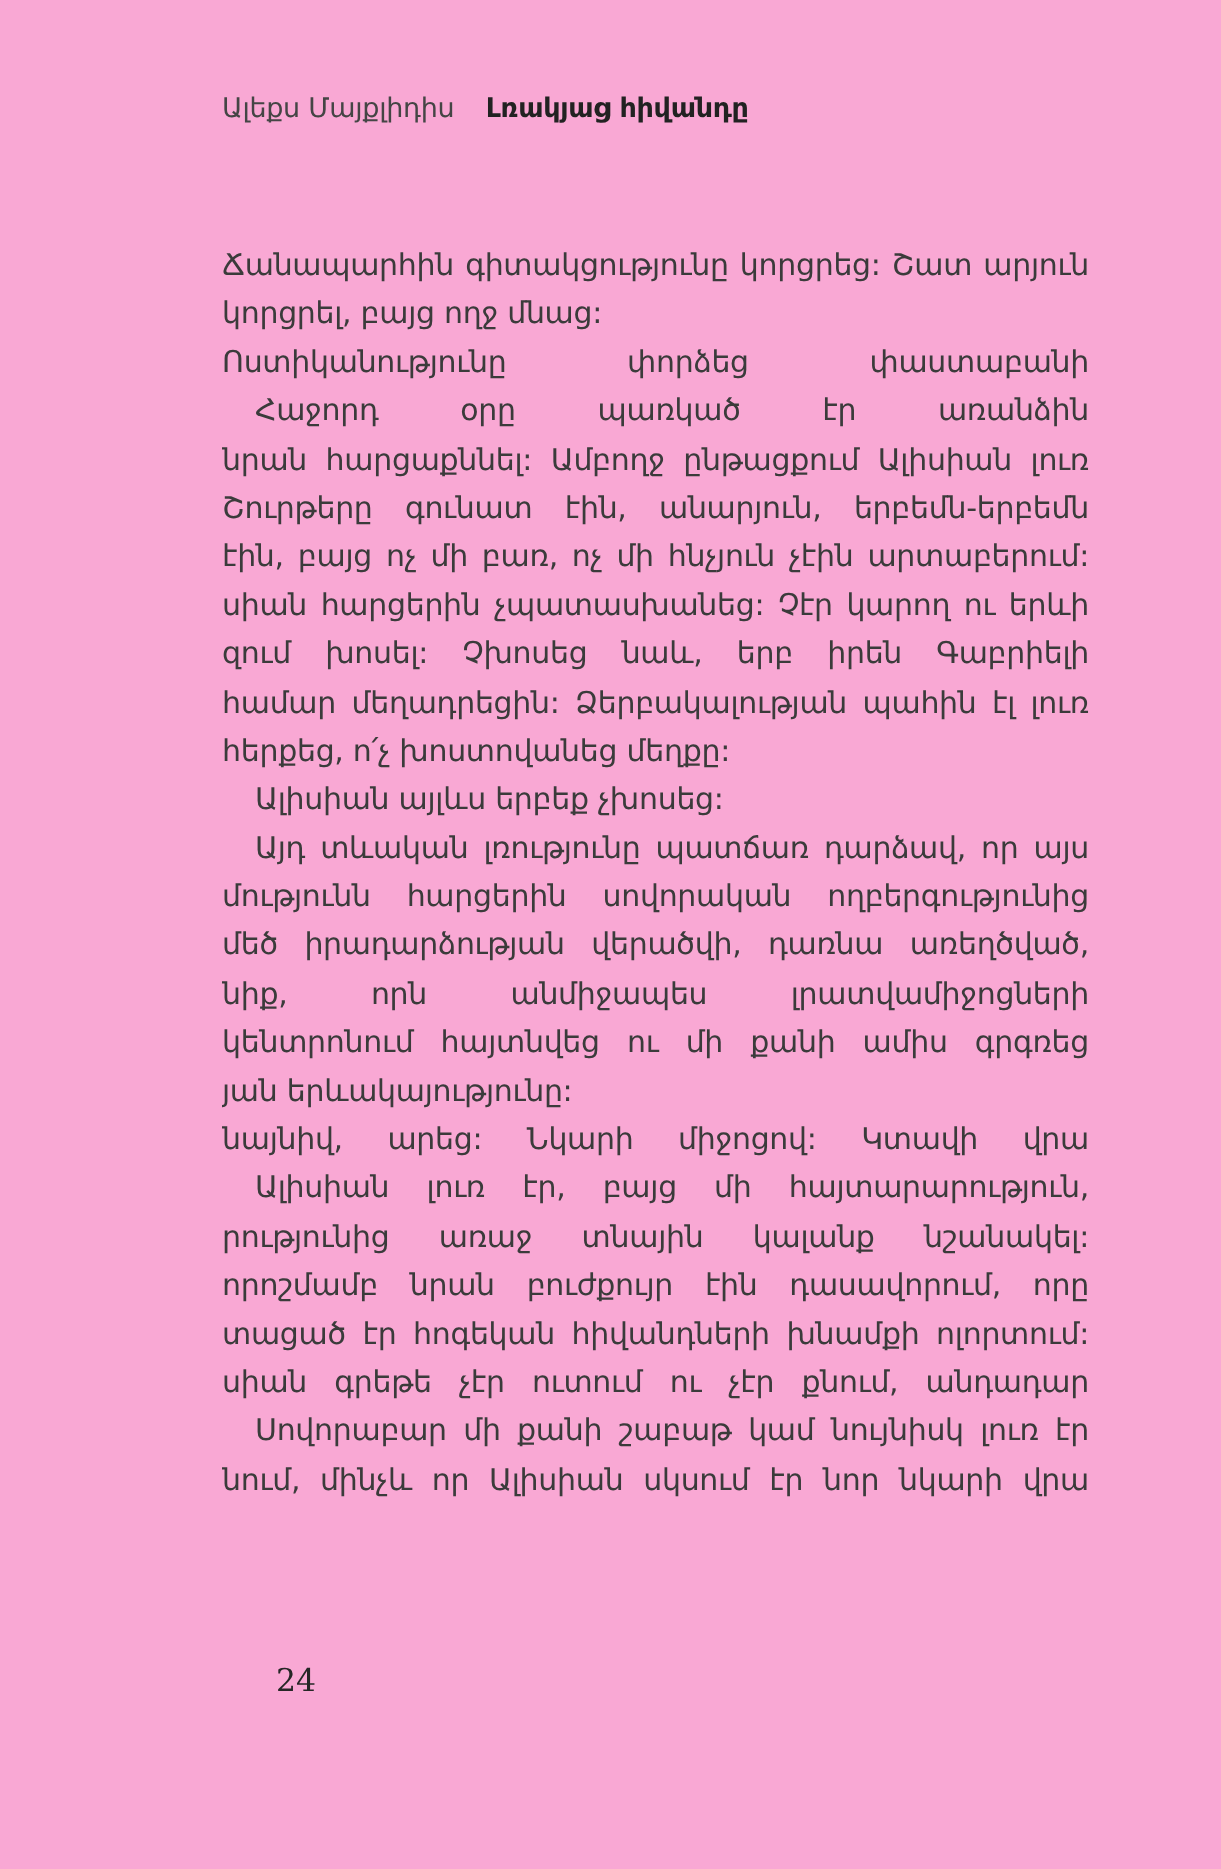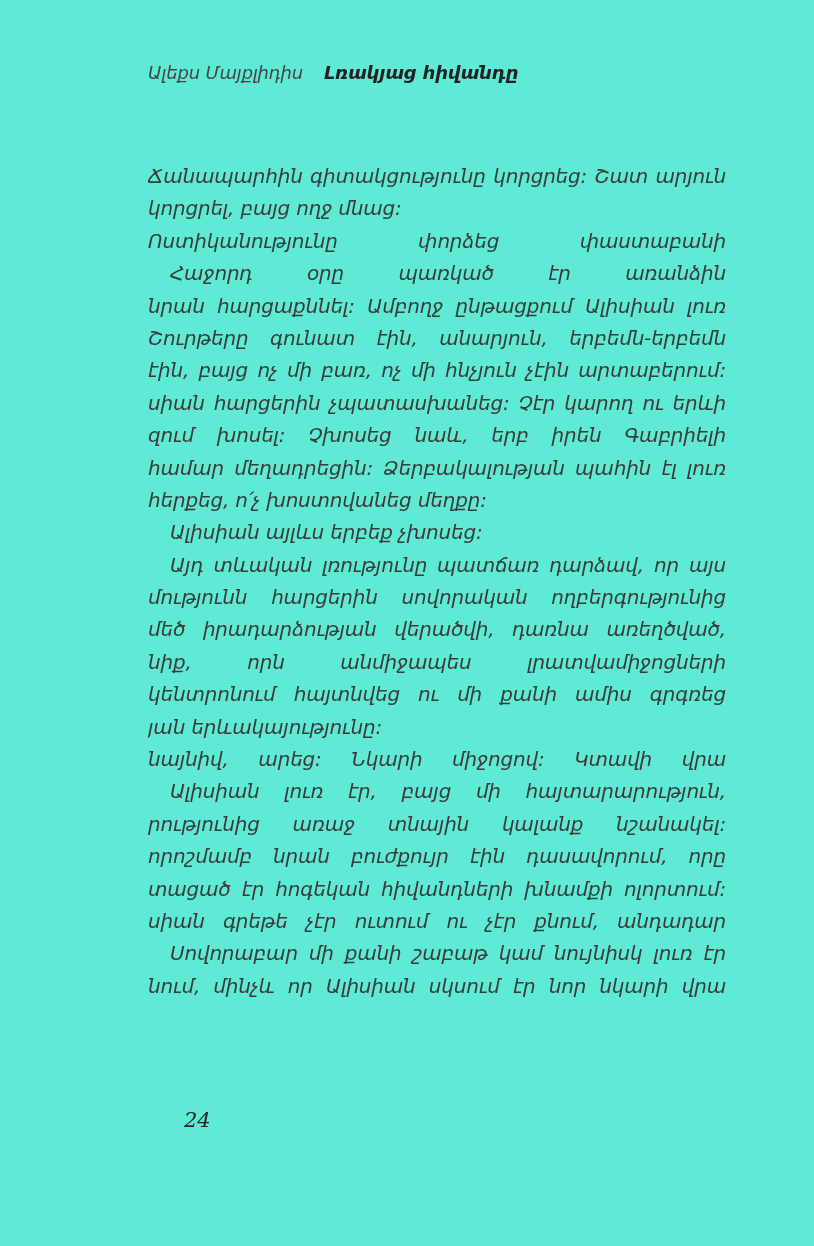--- a/index.html
+++ b/index.html
@@ -5,22 +5,21 @@
   * { margin: 0; padding: 0; box-sizing: border-box; }
   html, body { background: #ffffff; }
   body {
     width: 814px; height: 1246px;
     font-family: "DejaVu Sans", sans-serif;
     position: relative;
     overflow: hidden;
   }
   .page {
     position: absolute; inset: 0;
-    background: #5eead4;
-    font-style: italic;
+    background: #f9a8d4;
   }
   .running-head {
     position: absolute;
     left: 148px; top: 61px;
     display: flex; align-items: baseline; gap: 21px;
     font-size: 18px; line-height: 24px;
     letter-spacing: -0.2px;
     white-space: nowrap;
   }
   .running-head .author { color: #454545; font-weight: 400; }

